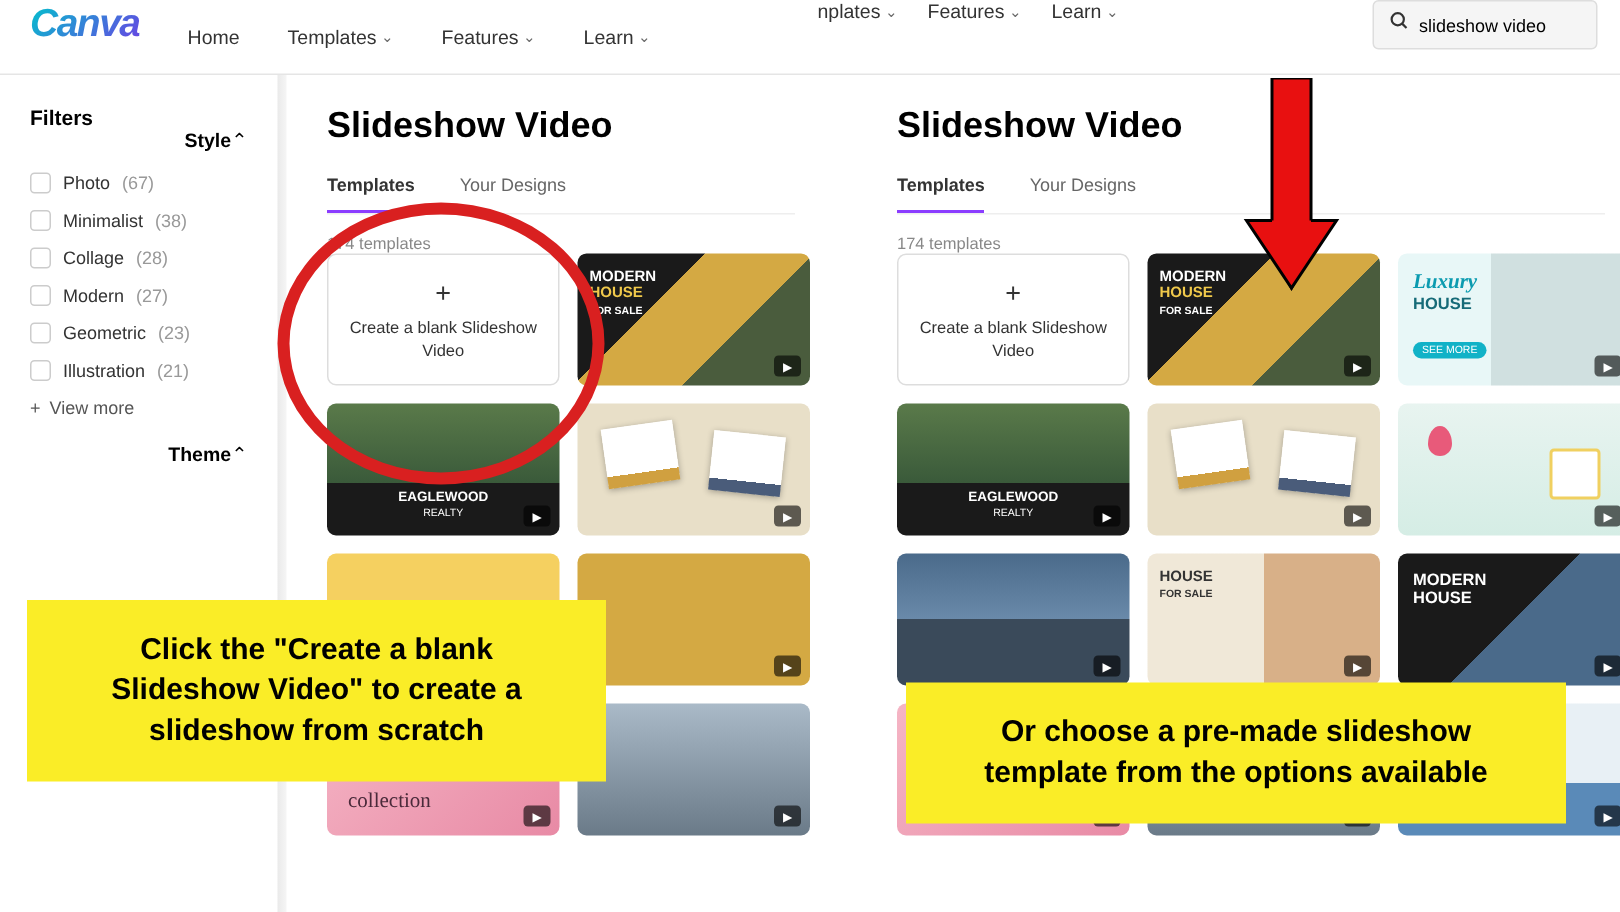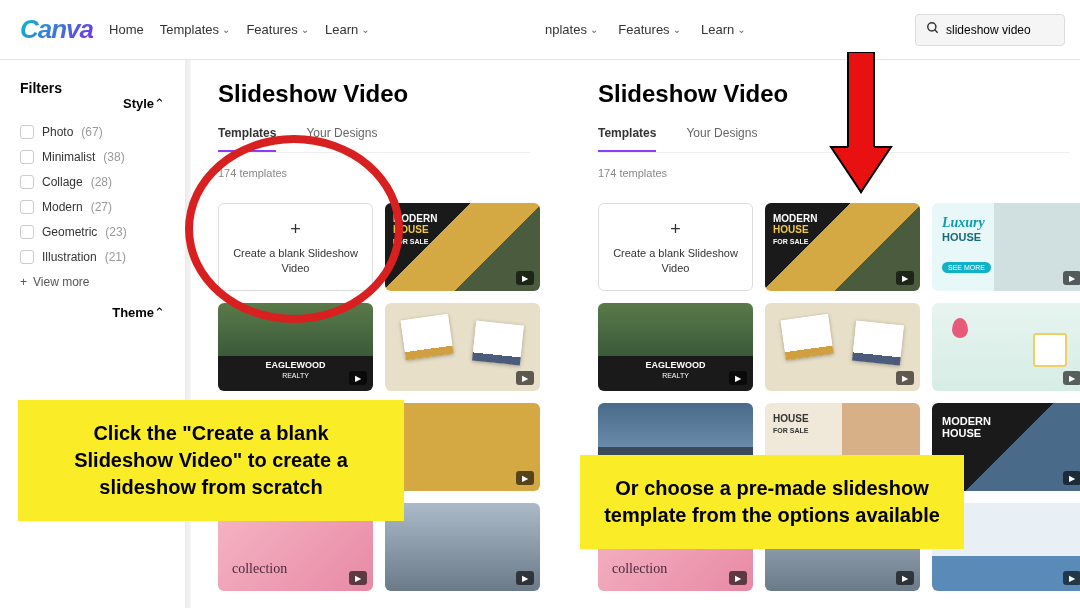--- a/index.html
+++ b/index.html
@@ -1,17 +1,17 @@
 <!DOCTYPE html>
 <html><head>
 <meta charset="utf-8">
 <style>
 *{margin:0;padding:0;box-sizing:border-box;font-family:-apple-system,BlinkMacSystemFont,"Segoe UI",Arial,sans-serif}
 body{width:1080px;height:608px;background:#fff;overflow:hidden;position:relative}
-.top-nav{height:60px;border-bottom:1px solid #e5e5e5;display:flex;align-items:center;padding:0 20px;gap:16px;position:relative}
+.top-nav{height:50px;border-bottom:1px solid #e5e5e5;display:flex;padding:0 20px;gap:32px;position:relative}
 .logo{font-size:26px;font-weight:700;font-style:italic;background:linear-gradient(135deg,#00c4cc 0%,#7d2ae8 100%);-webkit-background-clip:text;-webkit-text-fill-color:transparent;letter-spacing:-1px}
 .nav-item{font-size:13px;color:#333;display:flex;align-items:center;gap:3px;cursor:pointer}
 .chev{font-size:10px;color:#666}
 .nav-right{position:absolute;left:545px;display:flex;gap:20px;align-items:center}
 .search-box{position:absolute;right:15px;display:flex;align-items:center;background:#f5f5f5;border:1px solid #ddd;border-radius:4px;padding:6px 10px;width:150px;gap:6px}
 .search-box input{border:none;background:transparent;outline:none;font-size:12px;width:100%}
 .content{position:relative;display:flex;height:558px}
 .sidebar{width:185px;padding:20px 20px 0 20px;font-size:13px}
 .filters-title{font-weight:700;font-size:14px;}
 .filter-group{margin-bottom:16px}
@@ -21,21 +21,21 @@
 .cb{width:14px;height:14px;border:1px solid #ccc;border-radius:3px;flex-shrink:0}
 .cnt{color:#999}
 .view-more{display:flex;align-items:center;gap:6px;font-size:12px;color:#555;margin-top:6px;cursor:pointer}
 .divider-v{position:absolute;left:185px;top:0;bottom:0;width:6px;background:linear-gradient(90deg,#eaeaea,#f5f5f5)}
 .main{position:absolute;left:200px;top:0;width:340px;padding:20px 10px 0 18px}
 .main2{position:absolute;left:580px;top:0;width:500px;padding:20px 10px 0 18px}
 .page-title{font-size:24px;font-weight:700;margin-bottom:18px}
 .tabs{display:flex;gap:30px;border-bottom:1px solid #eee;margin-bottom:14px}
 .tab{font-size:12px;padding-bottom:10px;color:#666;cursor:pointer}
 .tab.active{color:#333;font-weight:600;border-bottom:2px solid #8b3dff}
-.count{font-size:11px;color:#888;margin-bottom:24px}
+.count{font-size:11px;color:#888;margin-bottom:0}
 .grid{display:grid;grid-template-columns:repeat(2,155px);gap:12px}
 .grid3{display:grid;grid-template-columns:repeat(3,155px);gap:12px}
 .card{width:155px;height:88px;border-radius:6px;position:relative;overflow:hidden;cursor:pointer}
 .blank-card{border:1px solid #ddd;display:flex;flex-direction:column;align-items:center;justify-content:center;background:#fff;gap:6px}
 .plus{font-size:18px;color:#333}
 .blank-text{font-size:11px;color:#333;text-align:center;line-height:1.3;padding:0 10px}
 .play{position:absolute;bottom:6px;right:6px;width:18px;height:14px;background:rgba(0,0,0,.6);border-radius:3px;display:flex;align-items:center;justify-content:center;color:#fff;font-size:8px}
 .c-house{background:linear-gradient(135deg,#1a1a1a 35%,#d4a943 35%,#d4a943 65%,#4a5c3d 65%)}
 .c-house-txt{position:absolute;top:10px;left:8px;color:#fff;font-weight:700;font-size:10px;line-height:1.1}
 .c-house-txt .y{color:#f0c94b}
@@ -55,21 +55,21 @@
 .c-beach{background:linear-gradient(180deg,#4a6a8a 0%,#6a8aaa 50%,#3a4a5a 50%)}
 .c-khouse{background:linear-gradient(90deg,#f0e8d8 50%,#d8b088 50%)}
 .c-modern{background:linear-gradient(135deg,#1a1a1a 50%,#4a6a8a 50%)}
 .c-modern-txt{position:absolute;top:12px;left:10px;color:#fff;font-weight:700;font-size:11px;line-height:1.1}
 .c-pink{background:linear-gradient(135deg,#f5b5c5 0%,#e88aa5 100%)}
 .c-pink-txt{position:absolute;bottom:14px;left:14px;color:#4a2a3a;font-size:14px;font-family:cursive;}
 .c-city{background:linear-gradient(180deg,#aabac8 0%,#6a7a88 100%)}
 .c-blue{background:linear-gradient(180deg,#e8f0f5 60%,#5a8ab8 60%)}
 .annotation{position:absolute;background:#faed27;padding:20px 24px;font-size:20px;font-weight:700;text-align:center;line-height:1.35;z-index:50}
 .anno1{left:18px;top:400px;width:386px}
-.anno2{left:580px;top:455px;width:384px}
+.anno2{left:604px;top:455px;width:440px}
 .circle{position:absolute;left:185px;top:135px;width:218px;height:188px;border:8px solid #d92020;border-radius:50%;z-index:40;pointer-events:none}
 .arrow-svg{position:absolute;left:826px;top:52px;z-index:40;pointer-events:none}
 .mid-sep{position:absolute;left:540px;top:0;bottom:0;width:2px;background:#fff}
 </style>
 </head>
 <body>
 
 <div class="top-nav">
   <div class="logo">Canva</div>
   <div class="nav-item">

